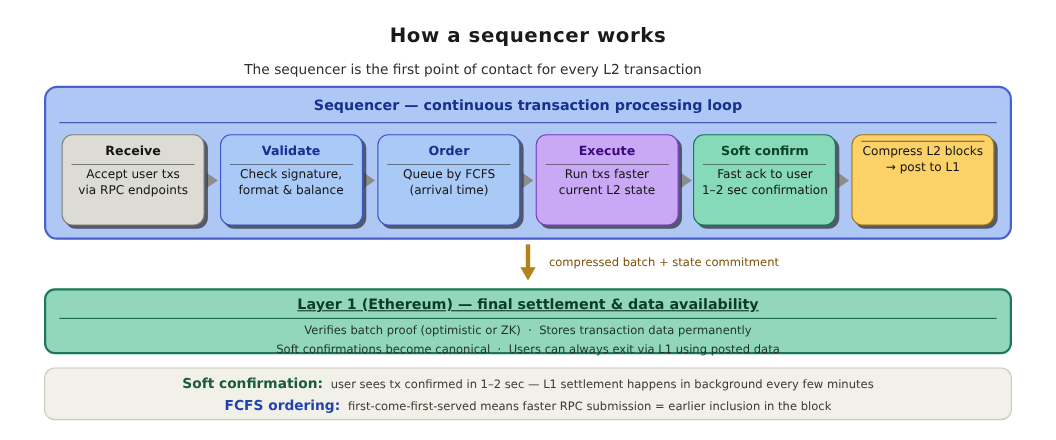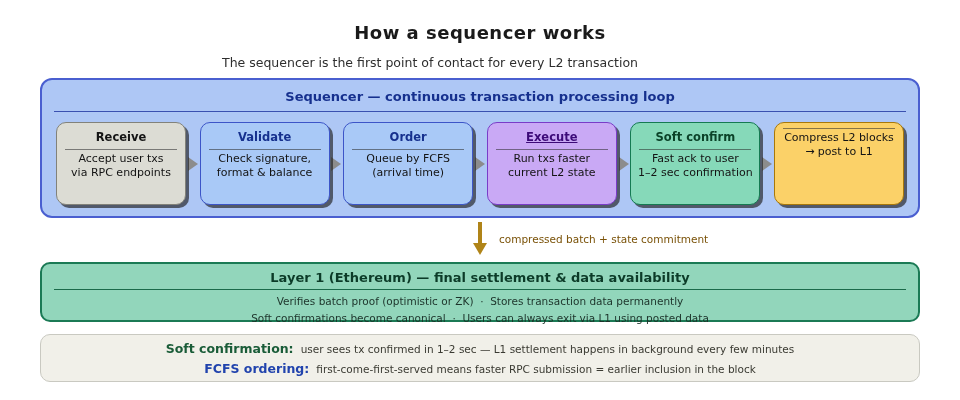--- a/index.html
+++ b/index.html
@@ -56,21 +56,21 @@
     position: absolute; left: 499px; top: 233px;
     font-size: 10.5px; color: #7a5208;
   }
 
   
   .l1-container {
     position: absolute; left: 40px; top: 262px; width: 880px; height: 60px;
     border: 2px solid #1b7a55; border-radius: 10px; background: #92d6bb;
     text-align: center;
   }
-  .l1-title { margin-top: 6px; font-size: 13px; font-weight: bold; color: #0c3b28; }
+  .l1-title { margin-top: 6px; font-size: 13px; font-weight: bold; color: #0c3b28; text-decoration: underline; }
   .l1-divider { border: none; border-top: 1.2px solid #1b6a4a; margin: 4px 12px 0 12px; }
   .l1-line { font-size: 10.5px; color: #1c332a; margin-top: 5px; white-space: pre; }
 
   
   .legend-box {
     position: absolute; left: 40px; top: 334px; width: 880px; height: 48px;
     border: 1.2px solid #c9c9c1; border-radius: 10px; background: #f1f0e9;
     display: flex; flex-direction: column; justify-content: center; gap: 5px;
   }
   .legend-row {
@@ -108,21 +108,21 @@
 
     <div class="stage" style="background: rgb(169, 201, 247); border-color: rgb(60, 85, 200);">
       <div class="stage-title" style="color: rgb(22, 48, 142); text-align: center;">Order</div>
       <hr class="stage-divider">
       <div class="stage-line">Queue by FCFS</div>
       <div class="stage-line">(arrival time)</div>
     </div>
     <span class="flow-arrow"></span>
 
     <div class="stage" style="background: rgb(201, 169, 245); border-color: rgb(122, 60, 200);">
-      <div class="stage-title" style="color: rgb(60, 10, 120); text-decoration: underline;">Execute</div>
+      <div class="stage-title" style="color: rgb(60, 10, 120);">Execute</div>
       <hr class="stage-divider">
       <div class="stage-line">Run txs faster</div>
       <div class="stage-line">current L2 state</div>
     </div>
     <span class="flow-arrow"></span>
 
     <div class="stage" style="background: rgb(134, 217, 185); border-color: rgb(21, 122, 82);">
       <div class="stage-title" style="color: rgb(11, 66, 40);">Soft confirm</div>
       <hr class="stage-divider">
       <div class="stage-line">Fast ack to user</div>

